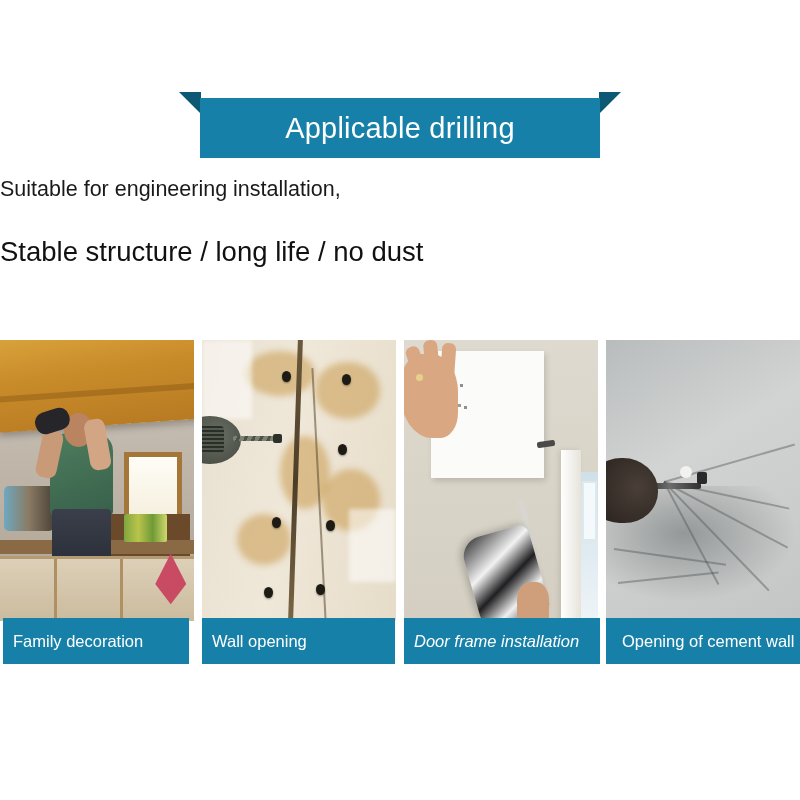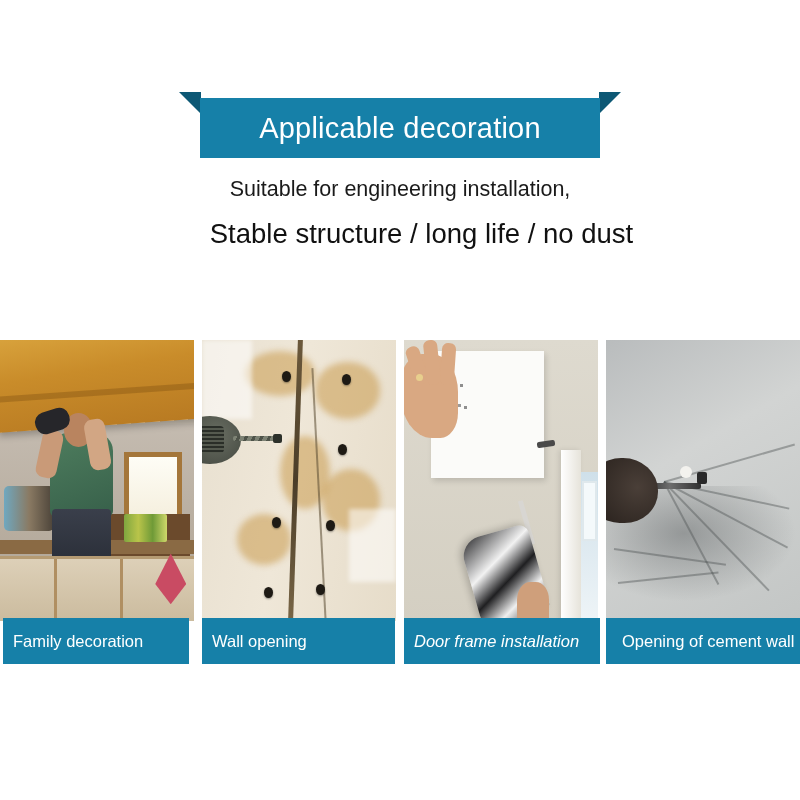--- a/index.html
+++ b/index.html
@@ -62,40 +62,37 @@
     color: #ffffff;
     font-size: 29px;
     font-weight: 400;
     letter-spacing: 0.2px;
     line-height: 1;
     white-space: nowrap;
   }
 
   .subtitle {
     margin-top: 16px;
-    text-align: center;
     color: #1a1a1a;
     font-size: 21.5px;
     font-weight: 400;
     line-height: 1.46;
   }
   .subtitle .line {
     display: block;
     white-space: nowrap;
   }
 
   .headline {
-    margin-top: 12px;
-    text-align: center;
+    margin-top: 30px;
     color: #111111;
     font-size: 27.5px;
     font-weight: 400;
     line-height: 1.2;
     white-space: nowrap;
-    padding-left: 43px;
   }
 
   
   .gallery {
     position: absolute;
     left: 0;
     top: 340px;
     width: 800px;
     height: 330px;
     display: flex;
@@ -352,21 +349,21 @@
 </style>
 </head>
 <body>
 
 <div class="header">
 
   <div class="banner-wrap">
     <span class="banner-tail left"></span>
     <span class="banner-tail right"></span>
     <div class="banner">
-      <span class="banner-title">Applicable decoration</span>
+      <span class="banner-title">Applicable drilling</span>
     </div>
   </div>
 
   <div class="subtitle">
     <span class="line">Suitable for engineering installation,</span>
   </div>
 
   <div class="headline">Stable structure / long life / no dust</div>
 </div>
 

